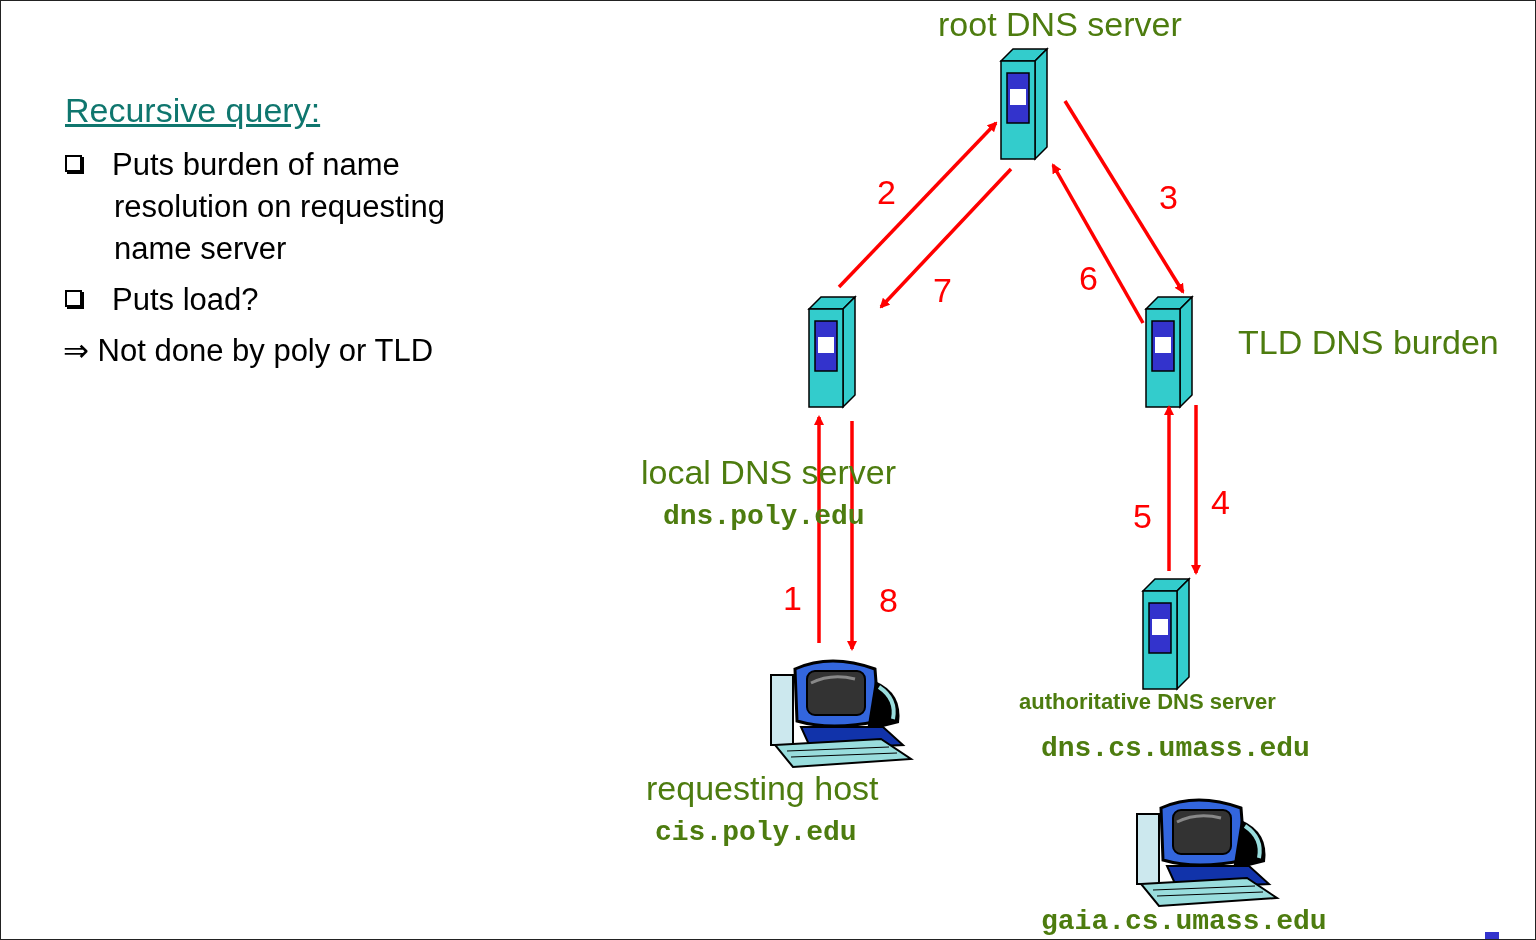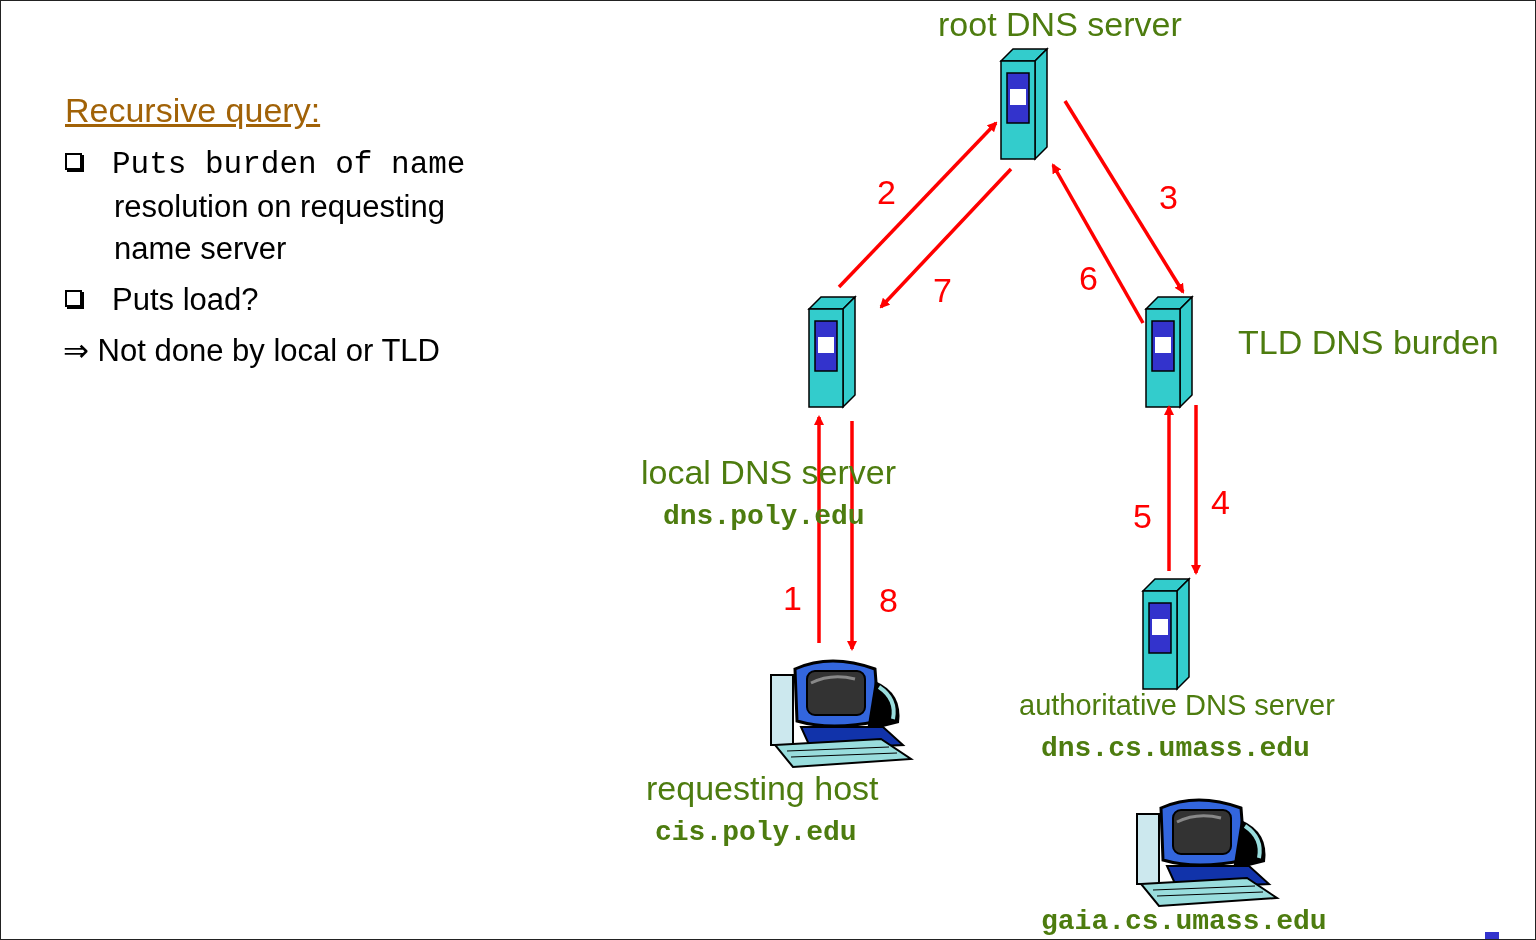--- a/index.html
+++ b/index.html
@@ -1,42 +1,42 @@
 <!DOCTYPE html>
 <html><head>
 <meta charset="utf-8">
 <style>
   html, body { margin:0; padding:0; background:#fff; }
   #stage { position:relative; width:1536px; height:940px; overflow:hidden; background:#fff; border:1px solid #222; box-sizing:border-box; font-family:"Liberation Sans", sans-serif; }
   .txt { position:absolute; color:#4d7c0f; white-space:nowrap; }
-  .title { color:#a16207; text-decoration:underline; font-size:34px; left:64px; top:90px; }
+  .title { color:#0f766e; text-decoration:underline; font-size:34px; left:64px; top:90px; }
   .bullet { position:absolute; font-size:31px; line-height:42px; }
   .lbl { font-size:34px; }
   .mono { font-family:"Liberation Mono", monospace; font-weight:bold; font-size:28px; }
   .num { position:absolute; color:#ff0000; font-size:34px; }
   svg#diagram { position:absolute; left:0; top:0; }
   .sq { display:inline-block; width:13px; height:13px; border:2px solid #000; box-shadow:2px 2px 0 #000; margin-right:30px; vertical-align:middle; position:relative; top:-3px; }
 </style>
 </head>
 <body>
 
 <div id="stage">
 
   <div class="txt title">Recursive query:</div>
 
-  <div class="bullet" style="left:64px; top:143px;font-family:Liberation Mono, monospace;">
+  <div class="bullet" style="left:64px; top:143px;">
     <span class="sq"></span><span>Puts burden of name</span>
   </div>
   <div class="bullet" style="left:113px; top:185px;">resolution on requesting</div>
   <div class="bullet" style="left:113px; top:227px;">name server</div>
   <div class="bullet" style="left:64px; top:278px;">
     <span class="sq"></span><span>Puts load?</span>
   </div>
   <div class="bullet" style="left:62px; top:329px;">
-    <span>⇒</span>&nbsp;<span>Not done by local or TLD</span>
+    <span>⇒</span>&nbsp;<span>Not done by poly or TLD</span>
   </div>
 
   <svg id="diagram" width="1536" height="940">
     <defs>
       <marker id="ah" markerWidth="10" markerHeight="10" refX="8" refY="5" orient="auto" markerUnits="userSpaceOnUse">
         <path d="M0,0 L10,5 L0,10 z" fill="#ff0000"></path>
       </marker>
       <g id="server">
         <polygon points="0,12 12,0 46,0 34,12" fill="#33cccc" stroke="#000" stroke-width="1.5"></polygon>
         <polygon points="34,12 46,0 46,98 34,110" fill="#33cccc" stroke="#000" stroke-width="1.5"></polygon>
@@ -84,18 +84,18 @@
   <div class="num" style="left:932px; top:270px;">7</div>
   <div class="num" style="left:1210px; top:482px;">4</div>
   <div class="num" style="left:1132px; top:496px;">5</div>
   <div class="num" style="left:782px; top:578px;">1</div>
   <div class="num" style="left:878px; top:580px;">8</div>
 
   <div class="txt lbl" style="left:937px; top:4px;">root DNS server</div>
   <div class="txt lbl" style="left:1237px; top:322px;">TLD DNS burden</div>
   <div class="txt lbl" style="left:640px; top:452px;">local DNS server</div>
   <div class="txt mono" style="left:662px; top:500px;text-align:center;">dns.poly.edu</div>
-  <div class="txt" style="left:1018px; top:688px; font-size:29px;">authoritative DNS server</div>
+  <div class="txt" style="left:1018px; top:688px; font-size:22px;font-weight:bold;">authoritative DNS server</div>
   <div class="txt mono" style="left:1040px; top:732px;">dns.cs.umass.edu</div>
   <div class="txt lbl" style="left:645px; top:768px;">requesting host</div>
   <div class="txt mono" style="left:654px; top:816px;">cis.poly.edu</div>
   <div class="txt mono" style="left:1040px; top:905px;">gaia.cs.umass.edu</div>
 </div>
 
 </body></html>

